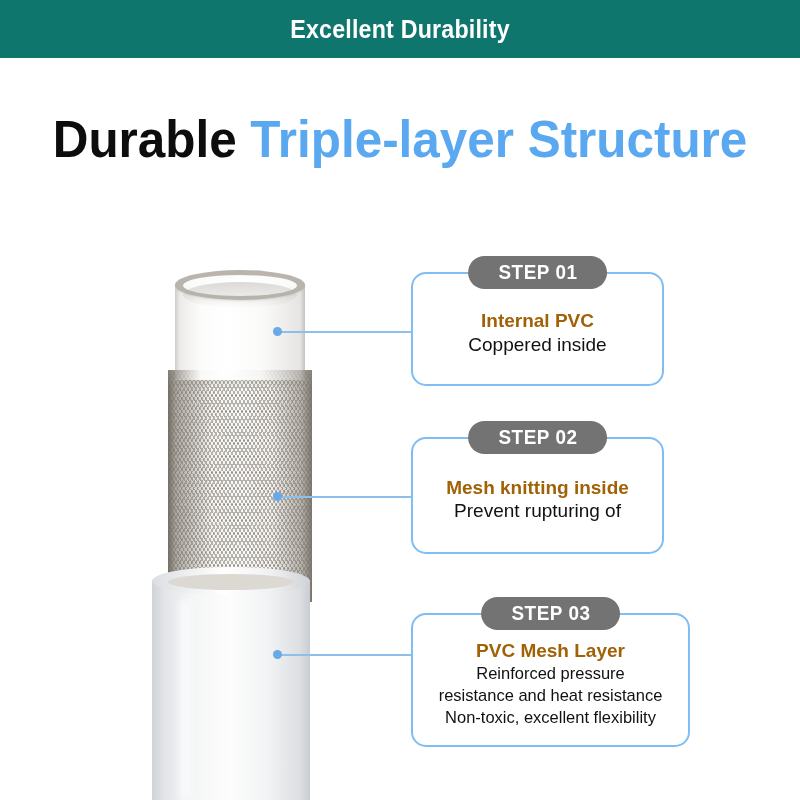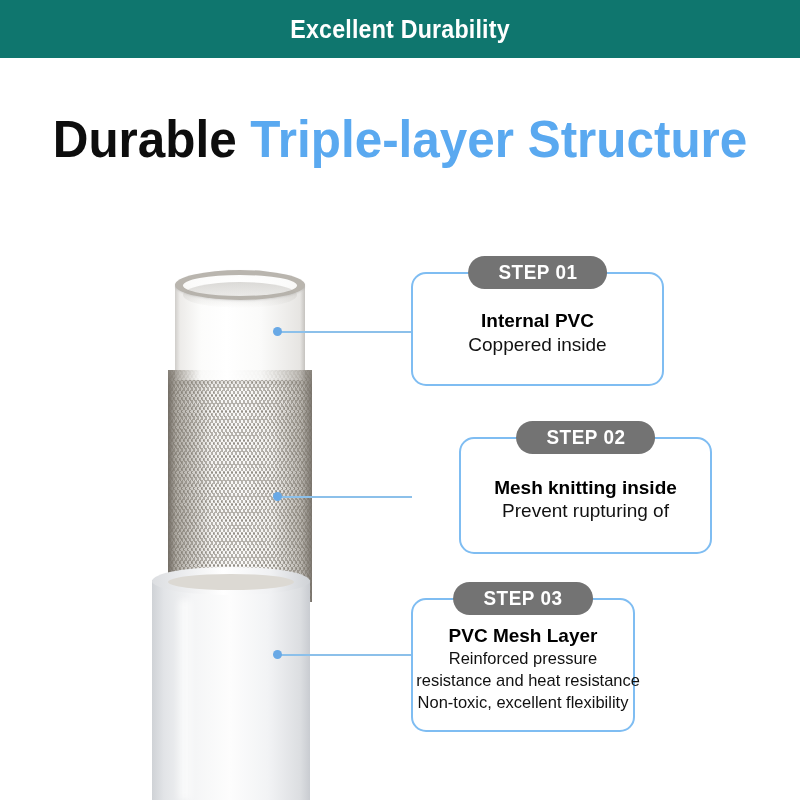--- a/index.html
+++ b/index.html
@@ -120,21 +120,21 @@
   .badge{
     position:absolute;top:-18px;left:50%;transform:translateX(-50%);
     background:#737373;border-radius:18px;
     padding:4px 26px 5px 26px;white-space:nowrap;
   }
   .badge-text{
     color:#ffffff;font-size:21px;font-weight:bold;letter-spacing:.6px;
     display:inline-block;transform:scaleX(.9);
   }
   .card-title{
-    color:#000000;font-weight:bold;font-size:19px;line-height:1.25;
+    color:#a16207;font-weight:bold;font-size:19px;line-height:1.25;
     margin:0;padding:0;
   }
   .card-line{
     color:#111111;font-size:19px;line-height:1.3;margin:0;padding:0;
     white-space:nowrap;
   }
   .card.compact .card-title{font-size:19px;}
   .card.compact .card-line{font-size:17px;transform:scaleX(.97);}
   .card-body{
     position:absolute;left:0;right:0;top:50%;transform:translateY(-50%);
@@ -181,31 +181,31 @@
   <div class="card" style="left:411px;top:272px;width:253px;height:114px;">
     <div class="badge">
       <span class="badge-text">STEP 01</span>
     </div>
     <div class="card-body">
       <p class="card-title">Internal PVC</p>
       <p class="card-line">Coppered inside</p>
     </div>
   </div>
 
-  <div class="card" style="left:411px;top:437px;width:253px;height:117px;margin-left:48px;">
+  <div class="card" style="left:411px;top:437px;width:253px;height:117px;">
     <div class="badge">
       <span class="badge-text">STEP 02</span>
     </div>
     <div class="card-body">
       <p class="card-title">Mesh knitting inside</p>
       <p class="card-line">Prevent rupturing of</p>
     </div>
   </div>
 
-  <div class="card compact" style="left:411px;top:598px;width:224px;height:134px;">
+  <div class="card compact" style="left:411px;top:613px;width:279px;height:134px;">
     <div class="badge">
       <span class="badge-text">STEP 03</span>
     </div>
     <div class="card-body">
       <p class="card-title">PVC Mesh Layer</p>
       <p class="card-line">Reinforced pressure</p>
       <p class="card-line">resistance and heat resistance</p>
       <p class="card-line">Non-toxic, excellent flexibility</p>
     </div>
   </div>

